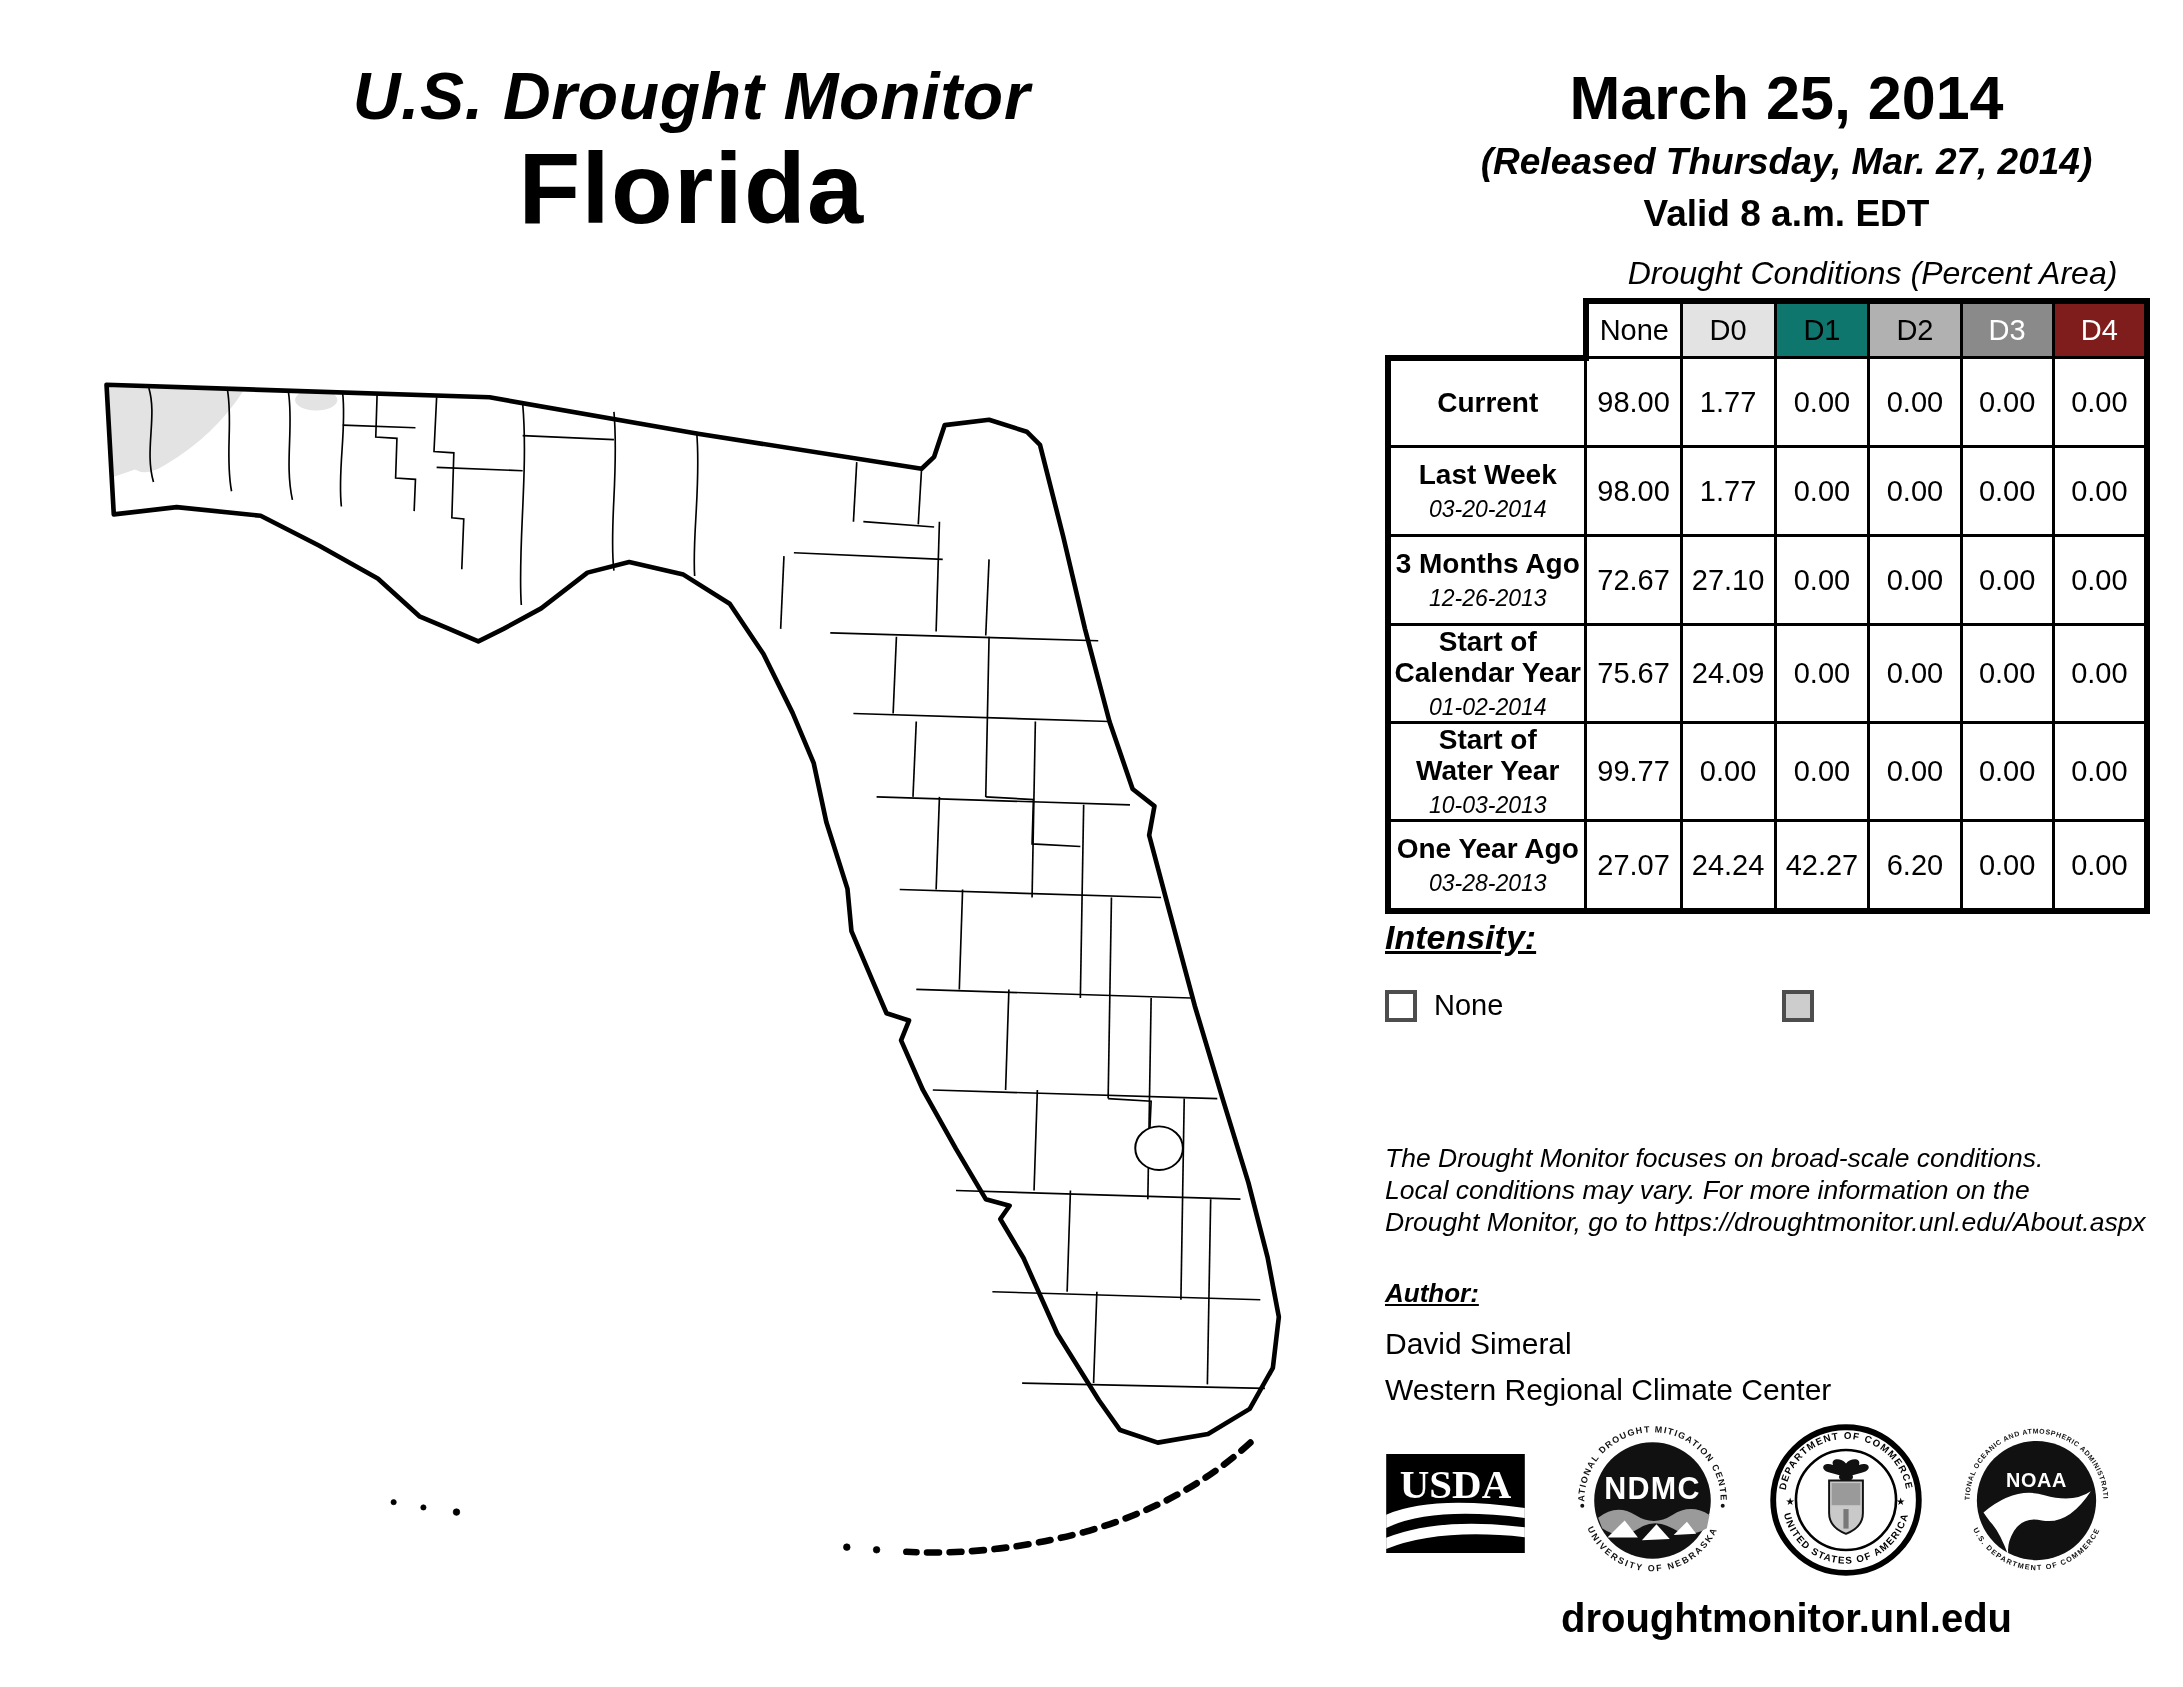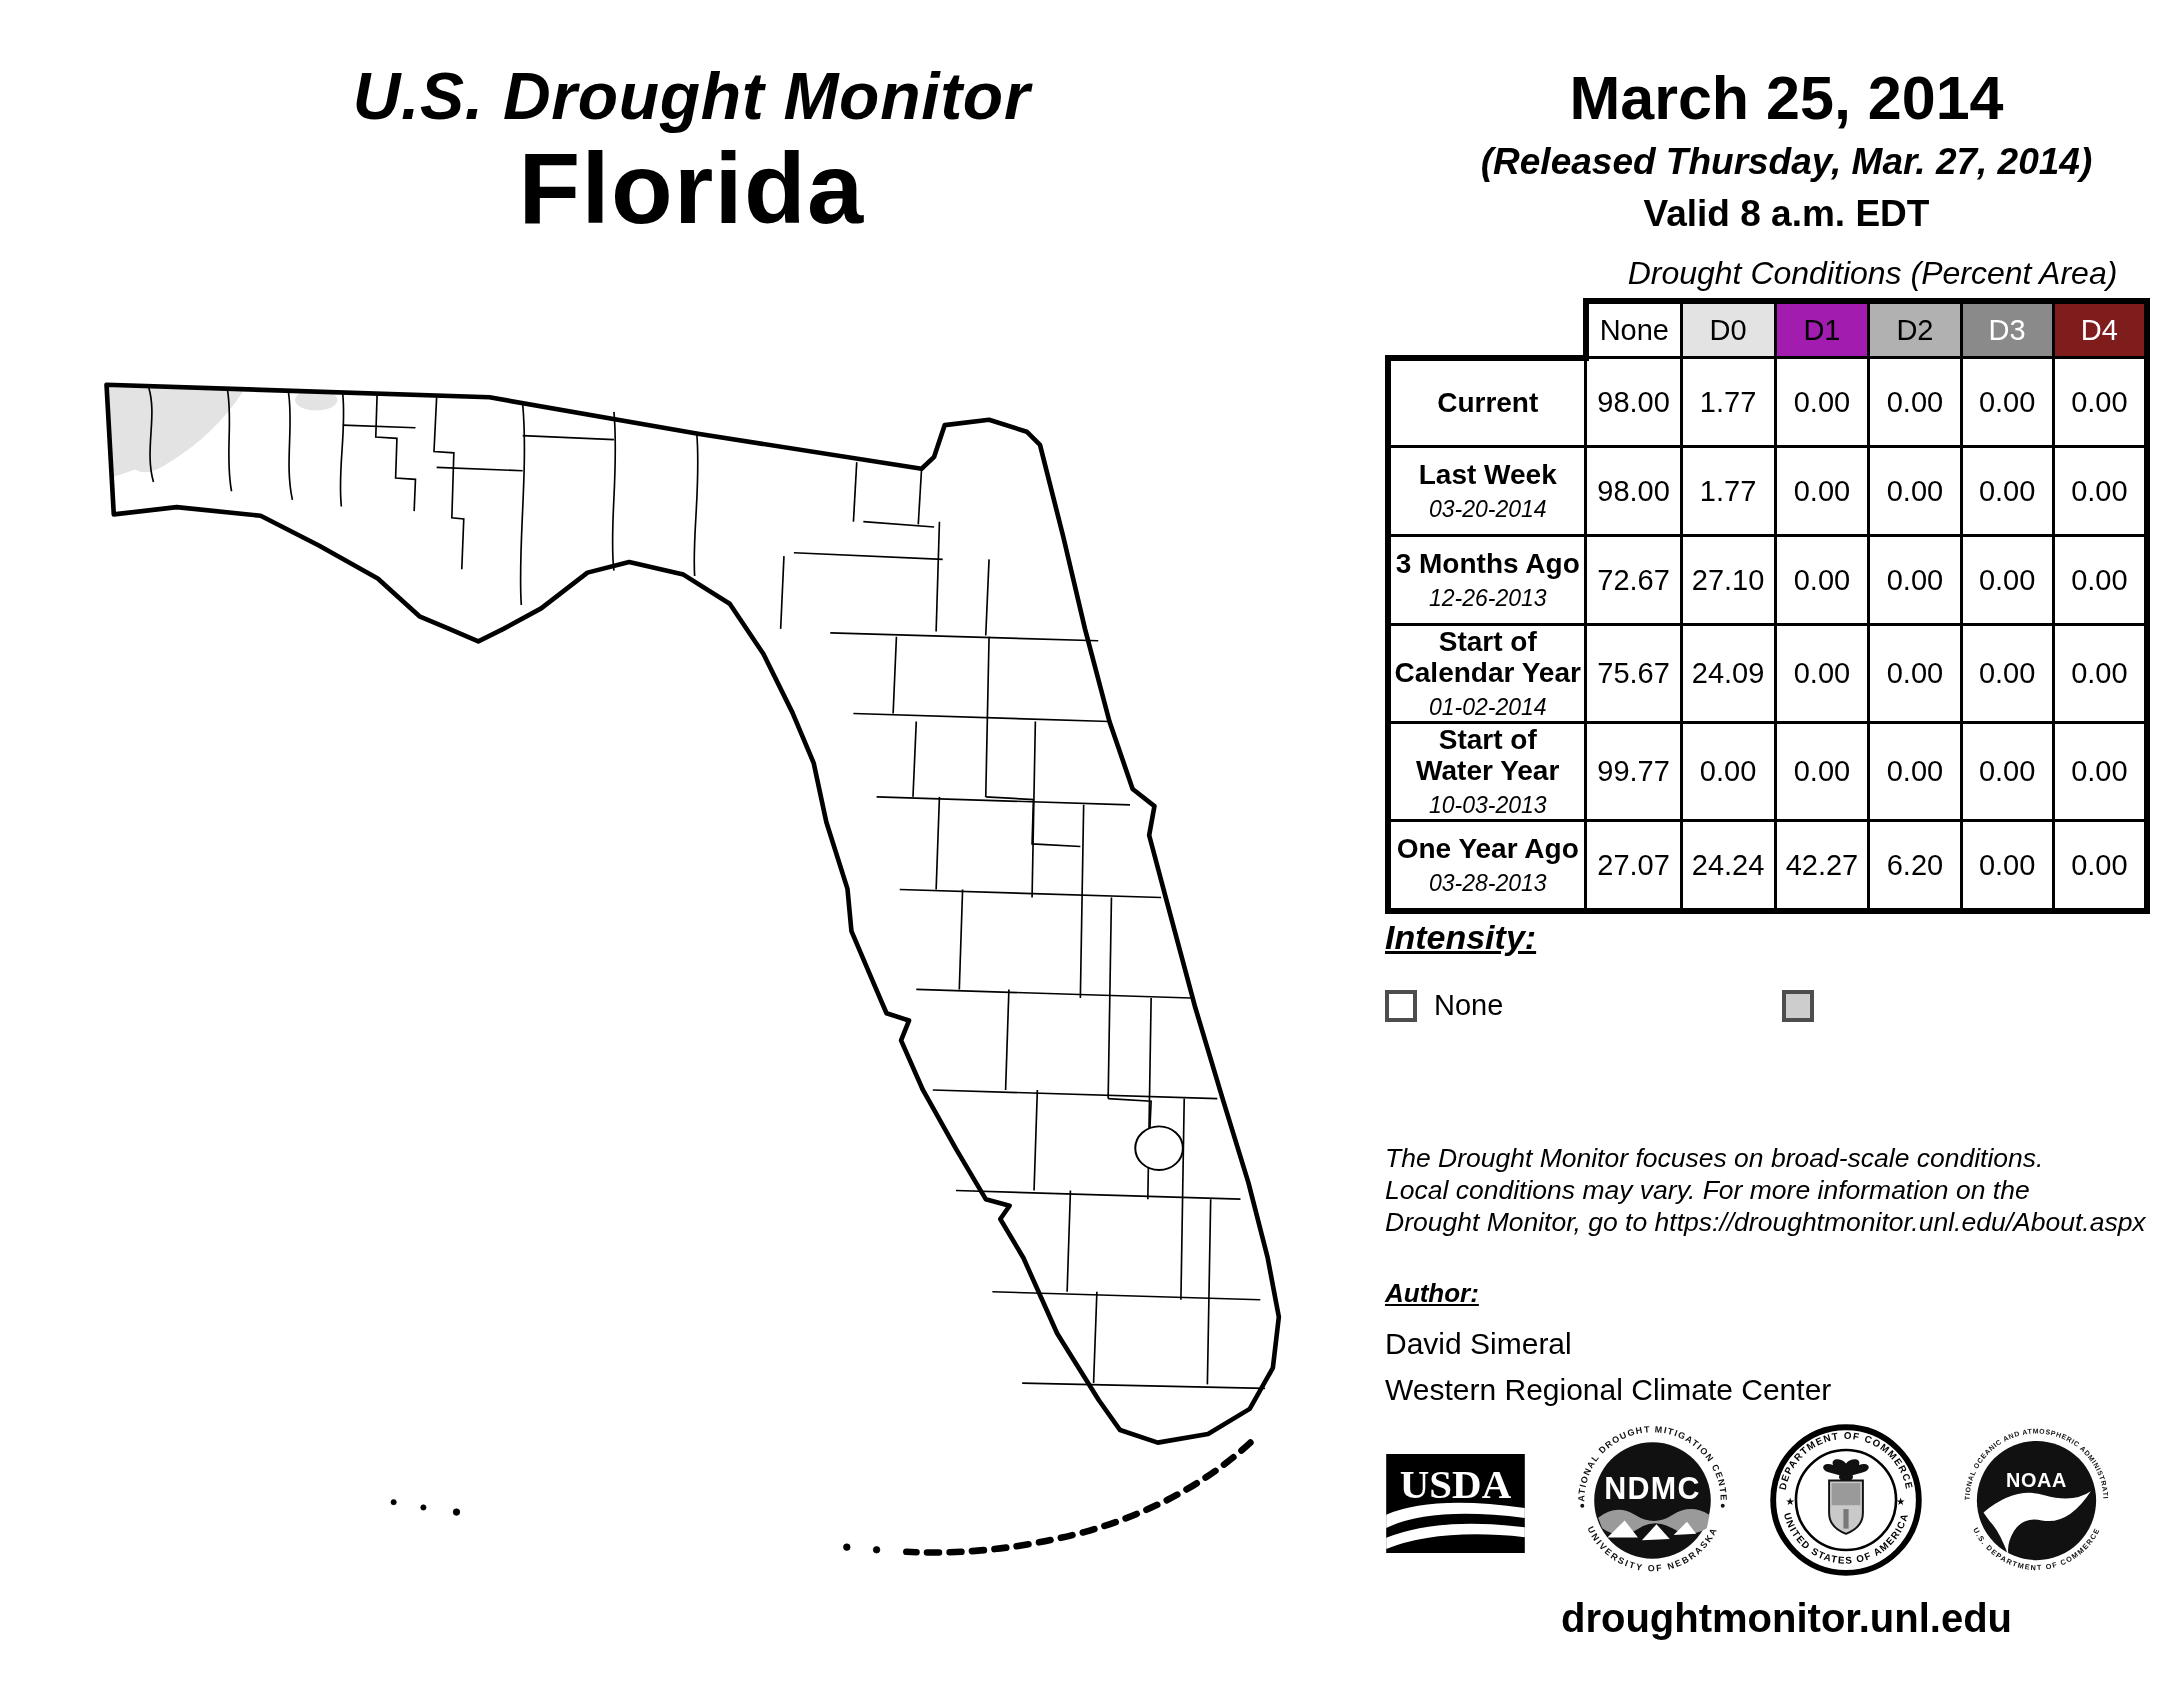--- a/index.html
+++ b/index.html
@@ -147,21 +147,21 @@
   </svg>
 
   <div class="abs" id="table-title">Drought Conditions (Percent Area)</div>
   <div class="abs" id="cond-table">
     <table>
       <tbody>
           <tr>
         <td class="corner"></td>
         <th class="ot ol" style="background: rgb(255, 255, 255);">None</th>
         <th class="ot" style="background: rgb(227, 227, 227);">D0</th>
-        <th class="ot" style="background: #a21caf;">D1</th>
+        <th class="ot" style="background: #0f766e;">D1</th>
         <th class="ot" style="background: rgb(177, 177, 177);">D2</th>
         <th class="ot lt" style="background: rgb(138, 138, 138); text-align: center;">D3</th>
         <th class="ot or lt" style="background: #7f1d1d;">D4</th>
       </tr>
       <tr>
         <td class="lab ot ol">
               <div class="rl">Current</div>
             </td>
         <td class="v">98.00</td>
         <td class="v">1.77</td>

